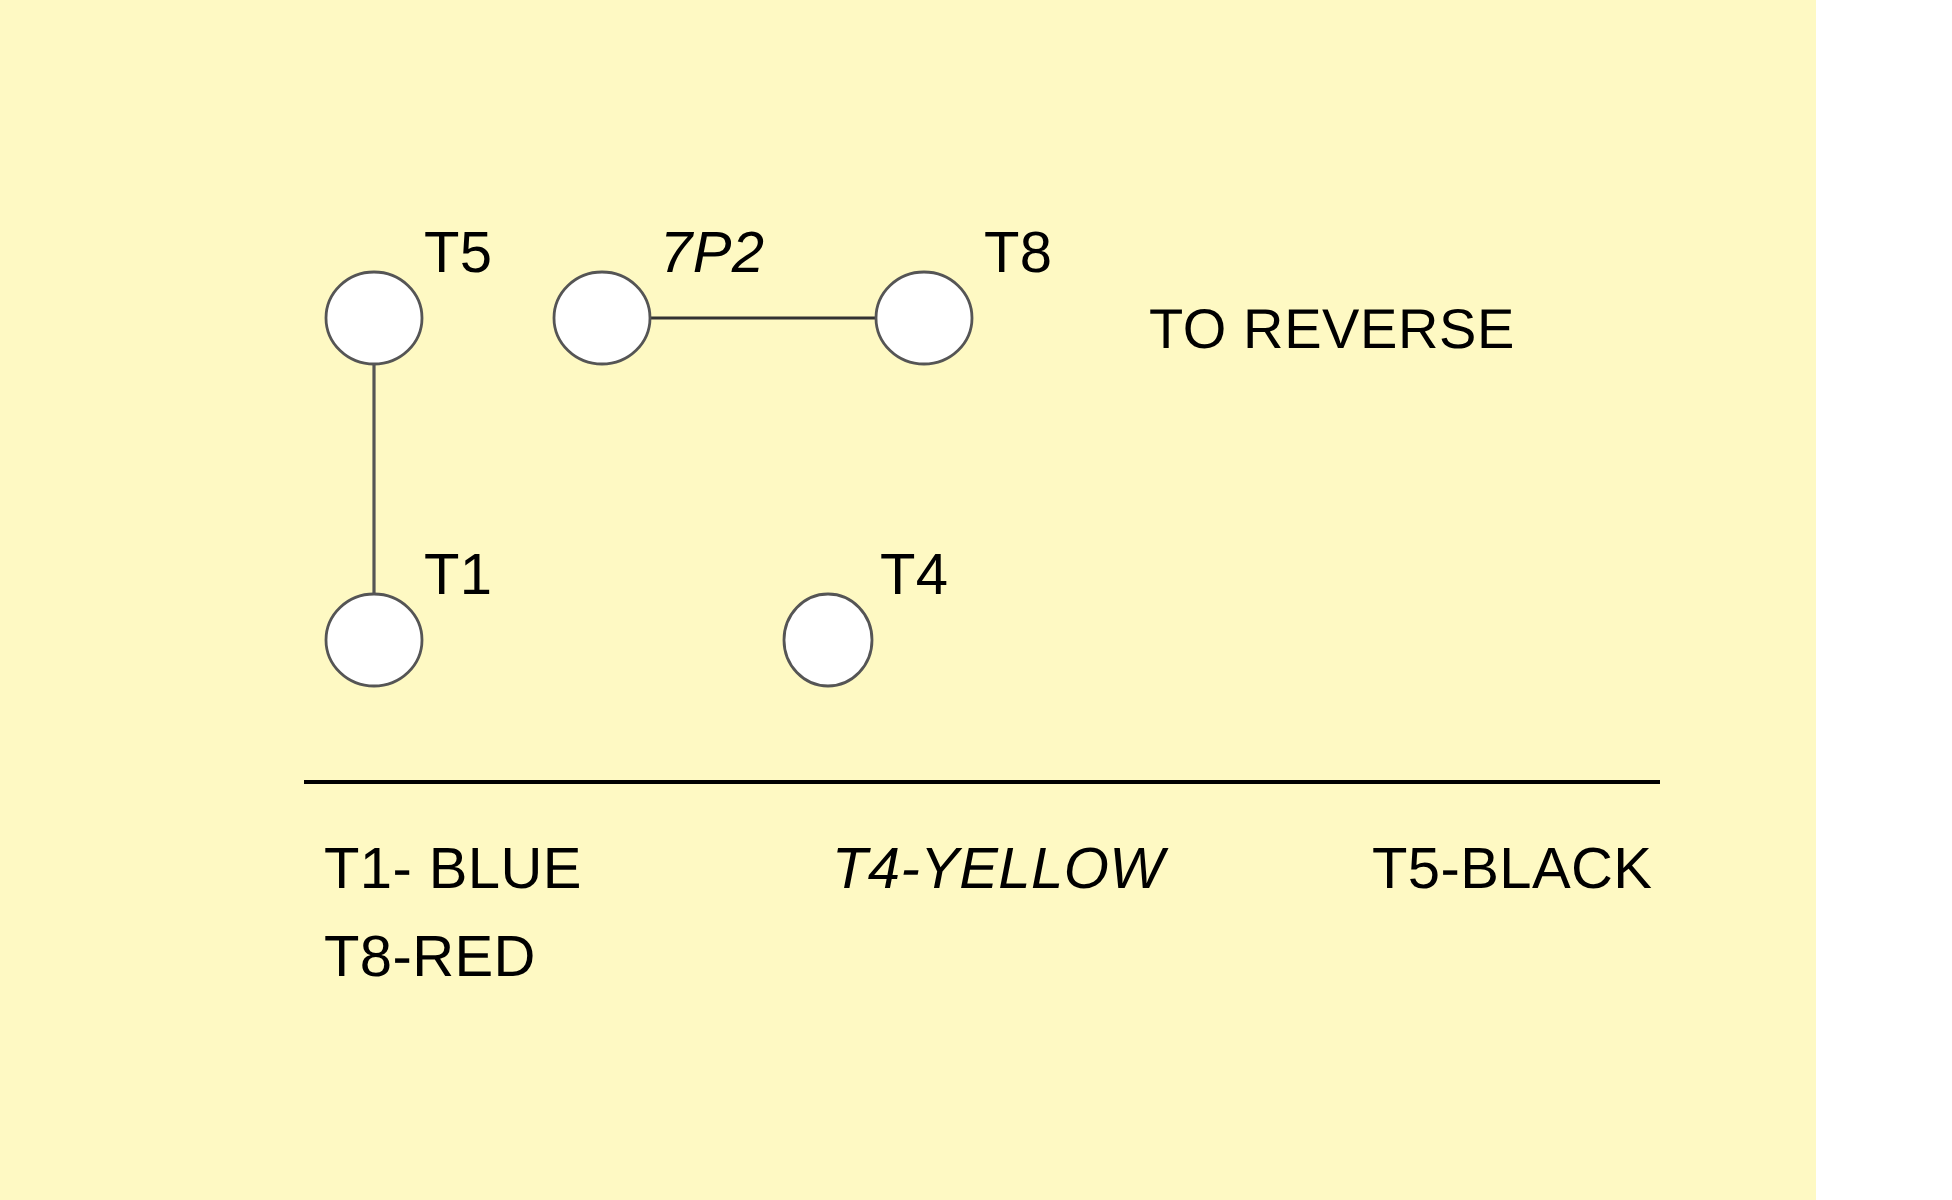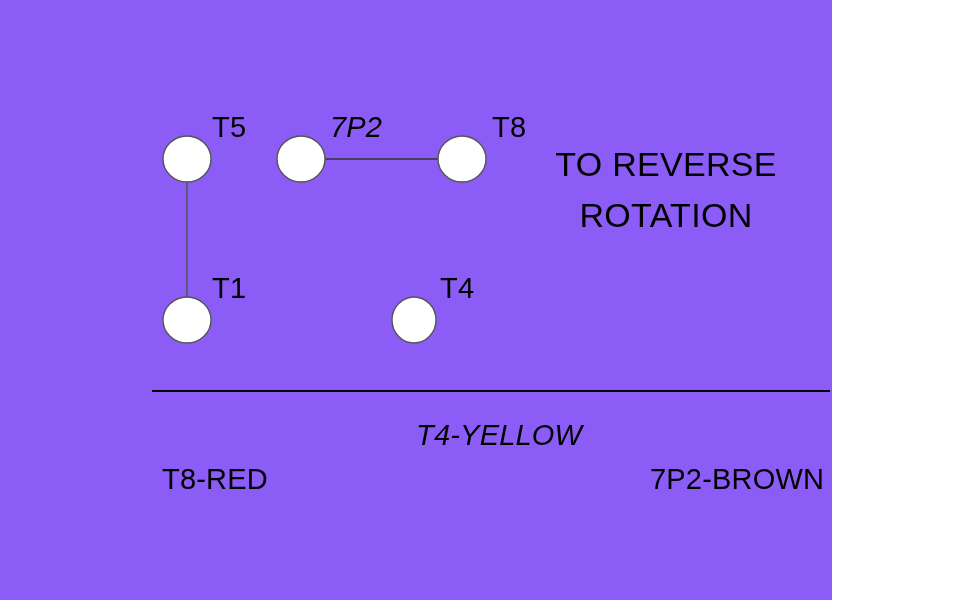--- a/index.html
+++ b/index.html
@@ -6,23 +6,23 @@
     margin: 0;
     padding: 0;
     background: #ffffff;
   }
   body {
     font-family: "Liberation Sans", sans-serif;
     -webkit-font-smoothing: antialiased;
   }
   #canvas {
     position: relative;
-    width: 832px;
+    width: 908px;
     height: 600px;
-    background: #8b5cf6;
+    background: #fef9c3;
     overflow: hidden;
   }
   #diagram-svg {
     position: absolute;
     left: 0;
     top: 0;
     width: 976px;
     height: 600px;
   }
   .term-label {
@@ -34,21 +34,21 @@
     letter-spacing: 0.2px;
   }
   #note-block {
     position: absolute;
     left: 506px;
     top: 139px;
     width: 320px;
     text-align: center;
   }
   .note-line {
-    font-size: 34px;
+    font-size: 28px;
     line-height: 51px;
     color: #000000;
     white-space: nowrap;
     letter-spacing: 0.3px;
   }
   .legend-entry {
     position: absolute;
     font-size: 29px;
     line-height: 1;
     color: #000000;
@@ -81,24 +81,24 @@
   <div class="term-label" style="left:330px; top:113px;font-style:italic;">7P2</div>
 
   <div class="term-label" style="left:492px; top:113px;">T8</div>
 
   <div class="term-label" style="left:212px; top:274px;">T1</div>
 
   <div class="term-label" style="left:440px; top:274px;text-align:right;">T4</div>
 
   <div id="note-block">
     <div class="note-line">TO REVERSE</div>
-    <div class="note-line">ROTATION</div>
   </div>
 
+  <div class="legend-entry" style="left:162px; top:421px;">T1- BLUE</div>
 
   <div class="legend-entry" style="left:416px; top:421px;font-style:italic;">T4-YELLOW</div>
 
+  <div class="legend-entry" style="left:686px; top:421px;">T5-BLACK</div>
 
   <div class="legend-entry" style="left:162px; top:465px;">T8-RED</div>
 
-  <div class="legend-entry" style="left:650px; top:465px;">7P2-BROWN</div>
 
 </div>
 
 </body></html>

